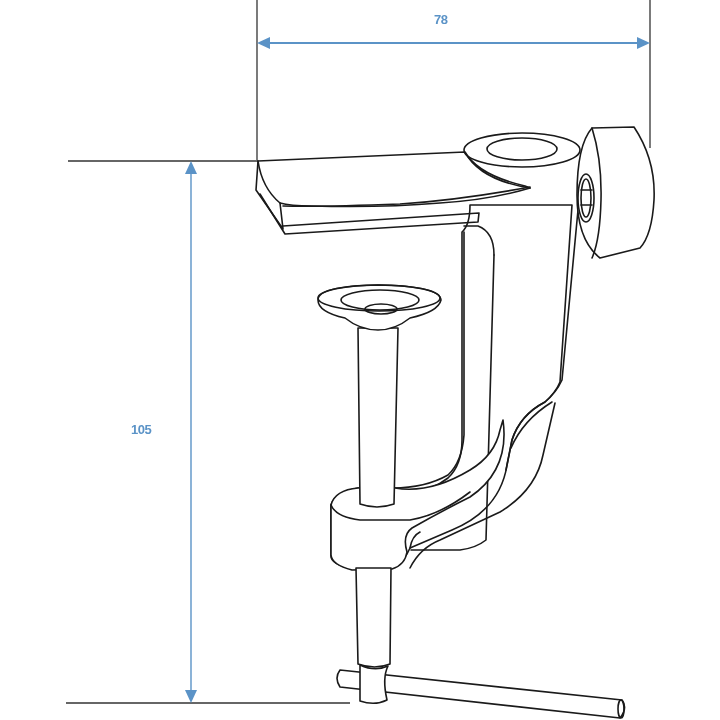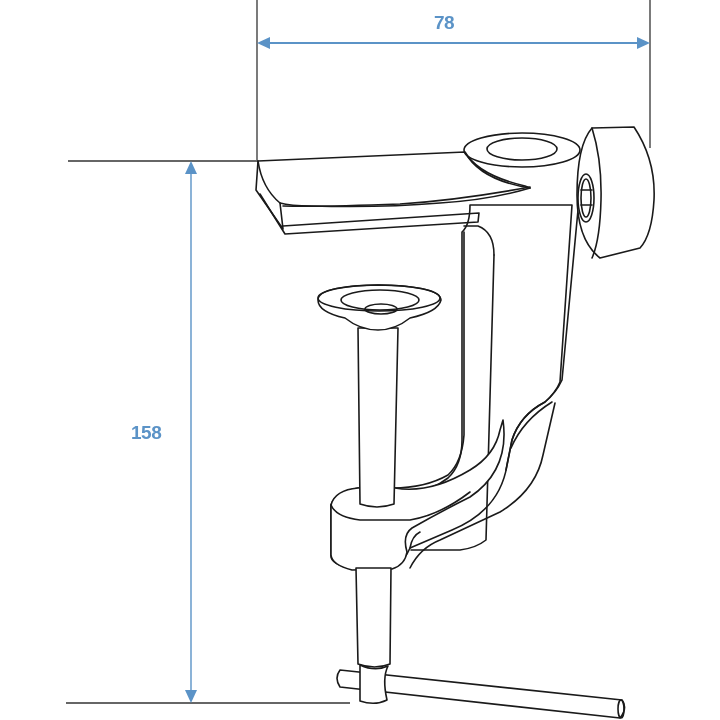--- a/index.html
+++ b/index.html
@@ -1,18 +1,18 @@
 <!DOCTYPE html>
 <html><head>
   <meta charset="utf-8">
   <style>
     html, body { margin: 0; padding: 0; background: #ffffff; }
     body { width: 720px; height: 720px; position: relative; overflow: hidden; font-family: "Liberation Sans", sans-serif; }
     #drawing { position: absolute; left: 0; top: 0; width: 720px; height: 720px; }
-    .dim-label { position: absolute; font-family: "Liberation Sans", sans-serif; font-weight: bold; font-size: 19px; color: #5b93c7; letter-spacing: -0.5px; text-align: center; }
+    .dim-label { position: absolute; font-family: "Liberation Sans", sans-serif; font-weight: bold; font-size: 13px; color: #5b93c7; letter-spacing: -0.5px; text-align: center; }
     #dim-width-label { left: 434px; top: 12px; }
     #dim-height-label { left: 131px; top: 422px; }
     .stroke { fill: none; stroke: #1a1a1a; stroke-width: 1.6; stroke-linejoin: round; stroke-linecap: round; }
     .fillw { fill: #ffffff; stroke: #1a1a1a; stroke-width: 1.6; stroke-linejoin: round; }
     .ext { stroke: #333333; stroke-width: 1.3; fill: none; }
     .dim { stroke: #5b93c7; stroke-width: 2.2; fill: none; }
     .dim-thin { stroke: #5b93c7; stroke-width: 1.4; fill: none; }
     .arrow { fill: #5b93c7; }
   </style>
 </head>
@@ -95,13 +95,13 @@
   </g>
 
   <g>
     <path class="fillw" d="M 340 670 L 622 700 Q 628 708 620 718 L 340 687 Q 334 678 340 670 Z"></path>
     <ellipse class="stroke" cx="621" cy="709" rx="3" ry="9"></ellipse>
     <path class="fillw" d="M 360 665 Q 375 672 388 666 Q 382 678 387 700 Q 375 706 360 701 Z"></path>
   </g>
 </svg>
 
 <div id="dim-width-label" class="dim-label">78</div>
-<div id="dim-height-label" class="dim-label">158</div>
+<div id="dim-height-label" class="dim-label">105</div>
 
 </body></html>

